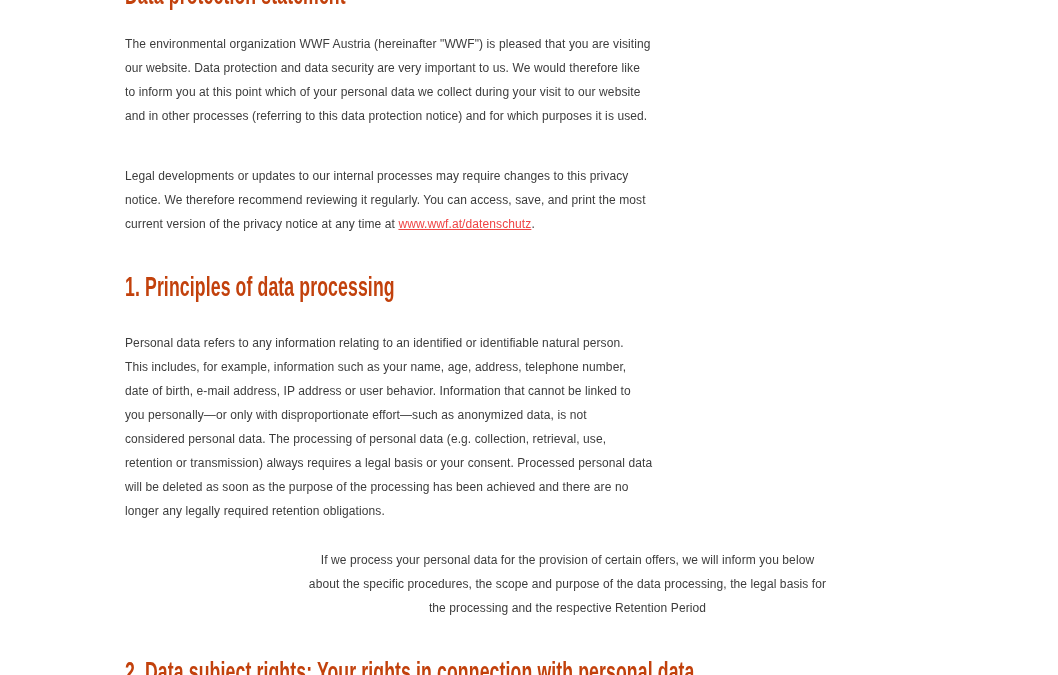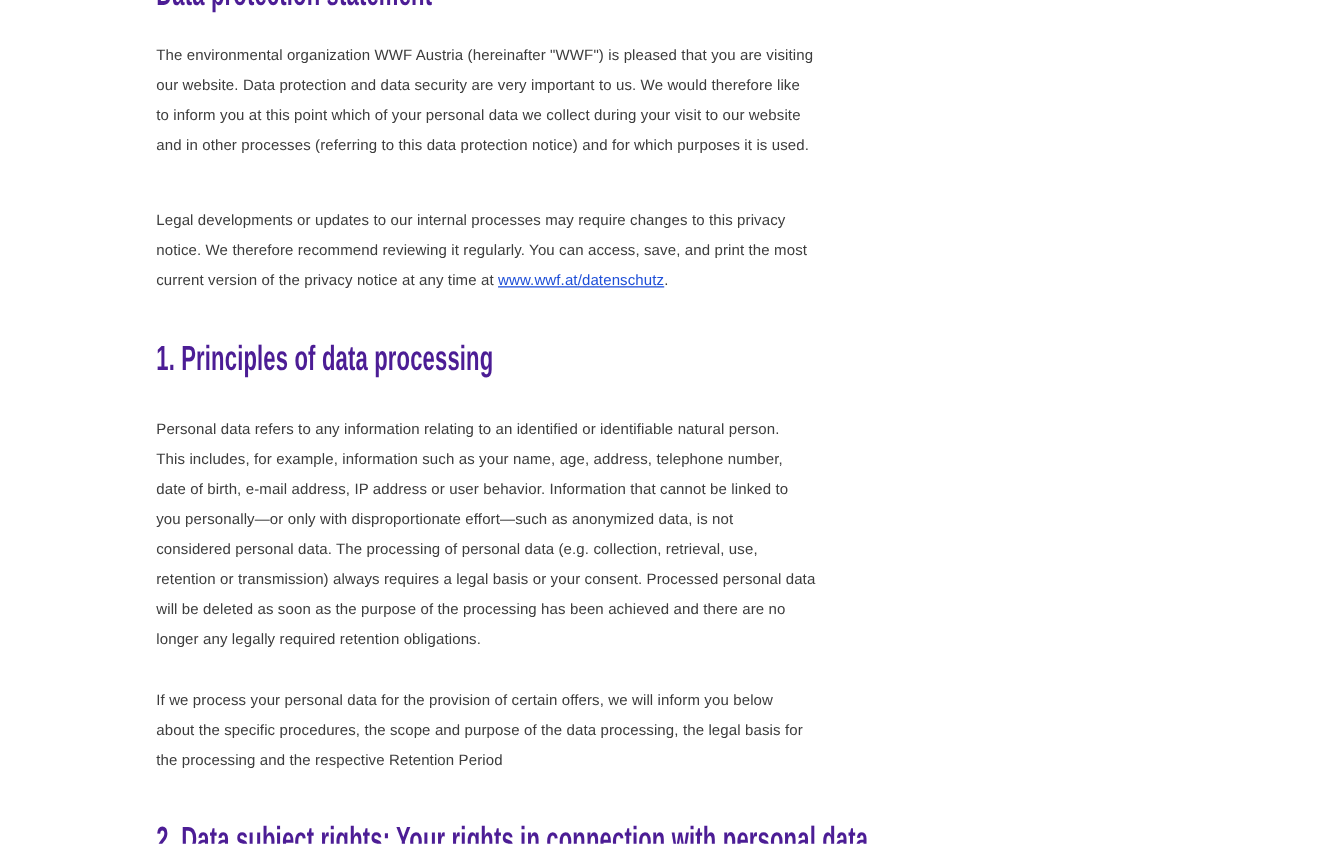--- a/index.html
+++ b/index.html
@@ -23,38 +23,38 @@
     line-height: 24px;
     color: #3c3c3c;
     white-space: pre-line;
     letter-spacing: 0.1px;
   }
   .heading {
     margin: 0;
     font-size: 28px;
     line-height: 30px;
     font-weight: 700;
-    color: #4c1d95;
+    color: #c2410c;
     white-space: nowrap;
   }
   .cond {
     display: inline-block;
     transform: scaleX(0.63);
     transform-origin: 0 50%;
     letter-spacing: 0.2px;
   }
   .heading-top   { margin-top: -20px; }
   .para-intro    { margin-top: 22px; }
   .para-updates  { margin-top: 36px; }
   .heading-sec1  { margin-top: 36px; }
   .para-personal { margin-top: 29px; }
-  .para-offers   { margin-top: 25px; }
+  .para-offers   { margin-top: 25px; text-align: center; }
   .heading-sec2  { margin-top: 37px; }
   a.doc-link {
-    color: #1d4ed8;
+    color: #ef4444;
     text-decoration: underline;
     cursor: pointer;
   }
 </style>
 </head>
 <body>
 
 <div class="doc">
 
   <h1 class="heading heading-top">

